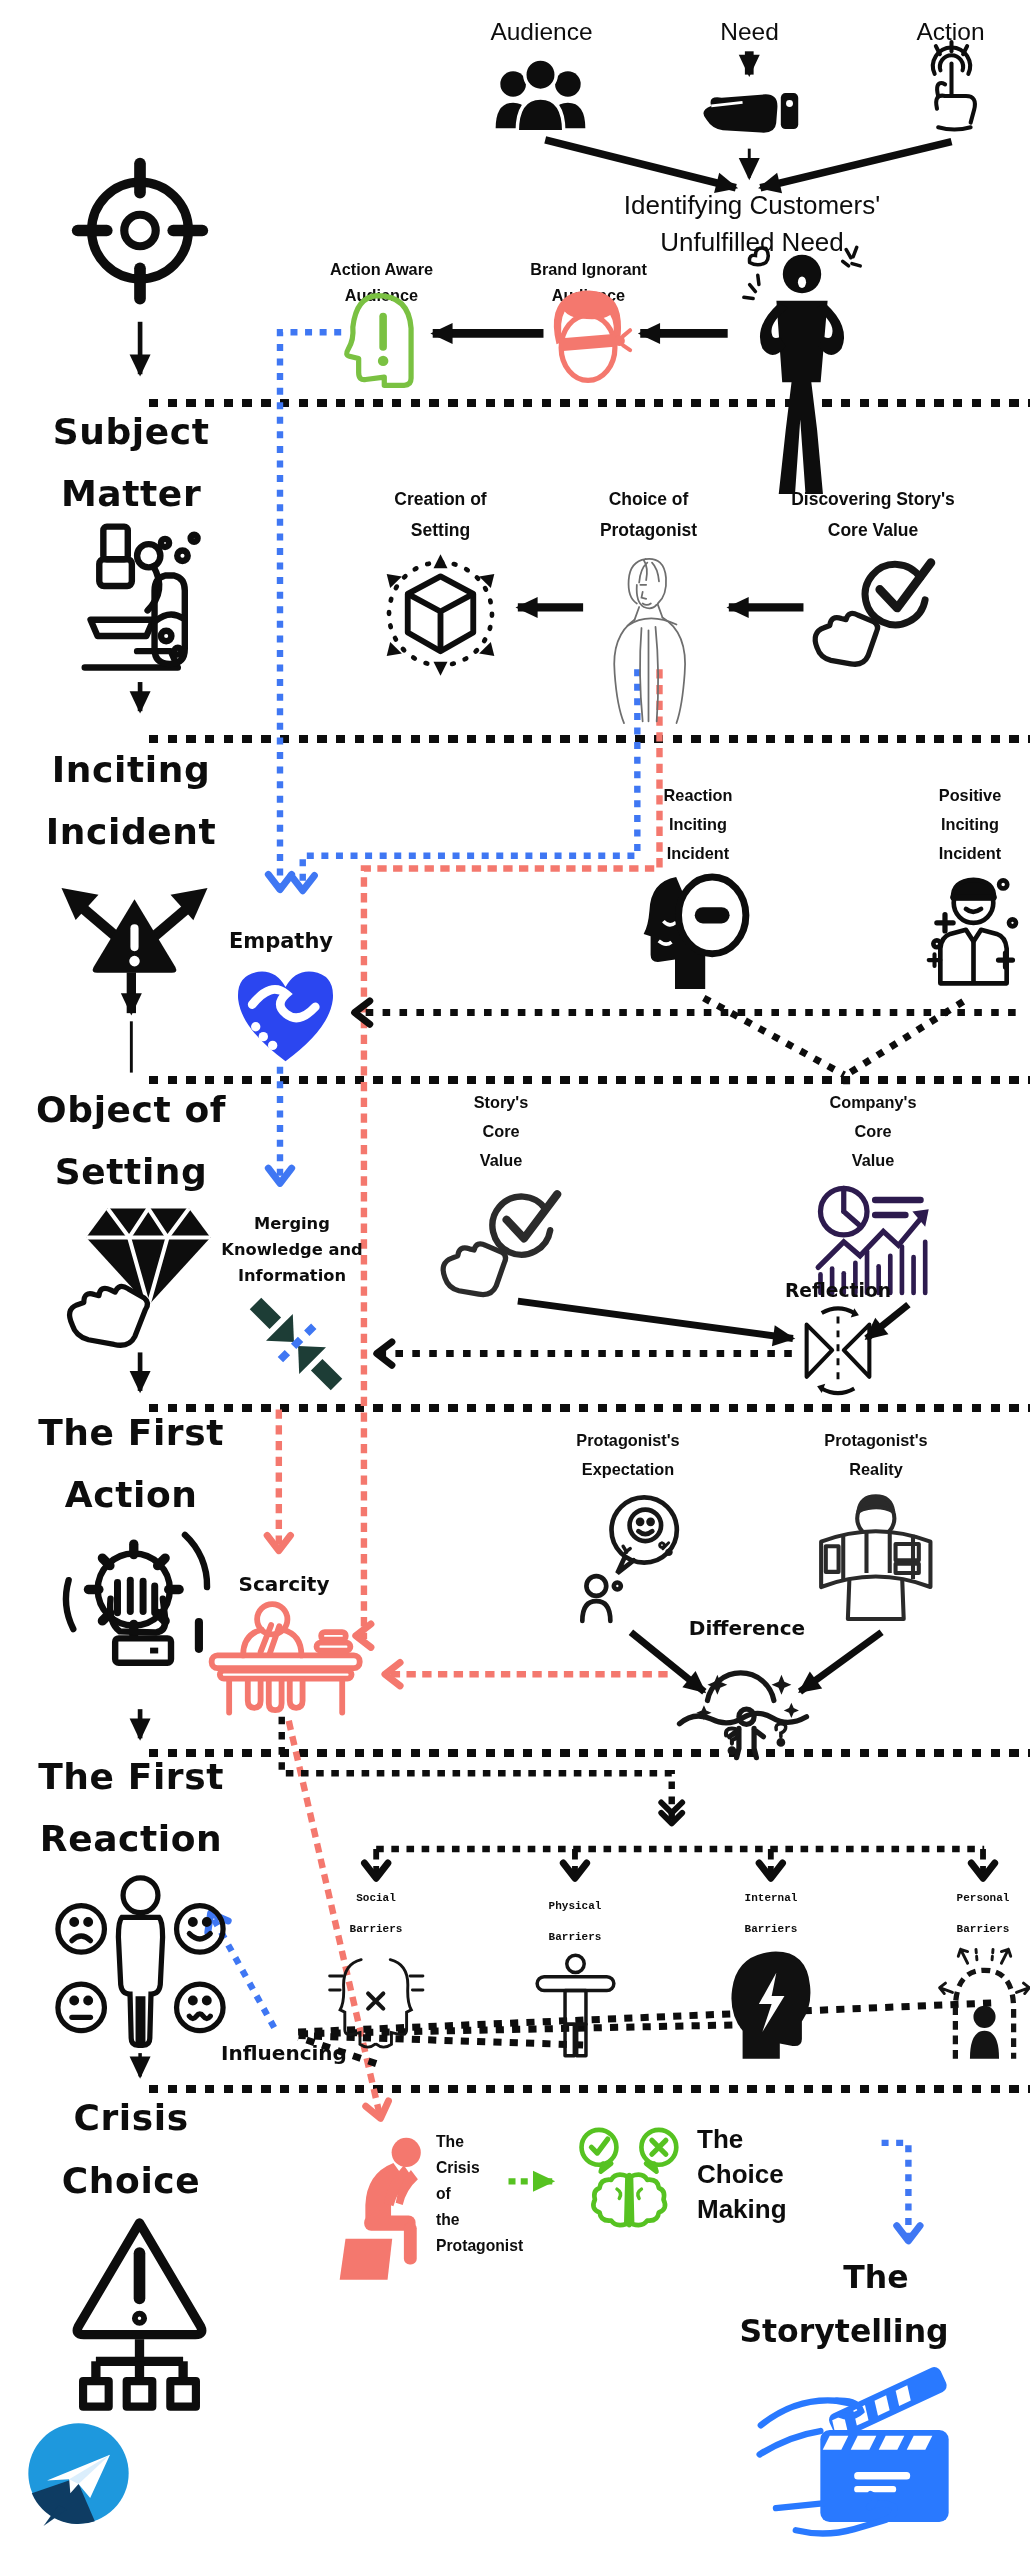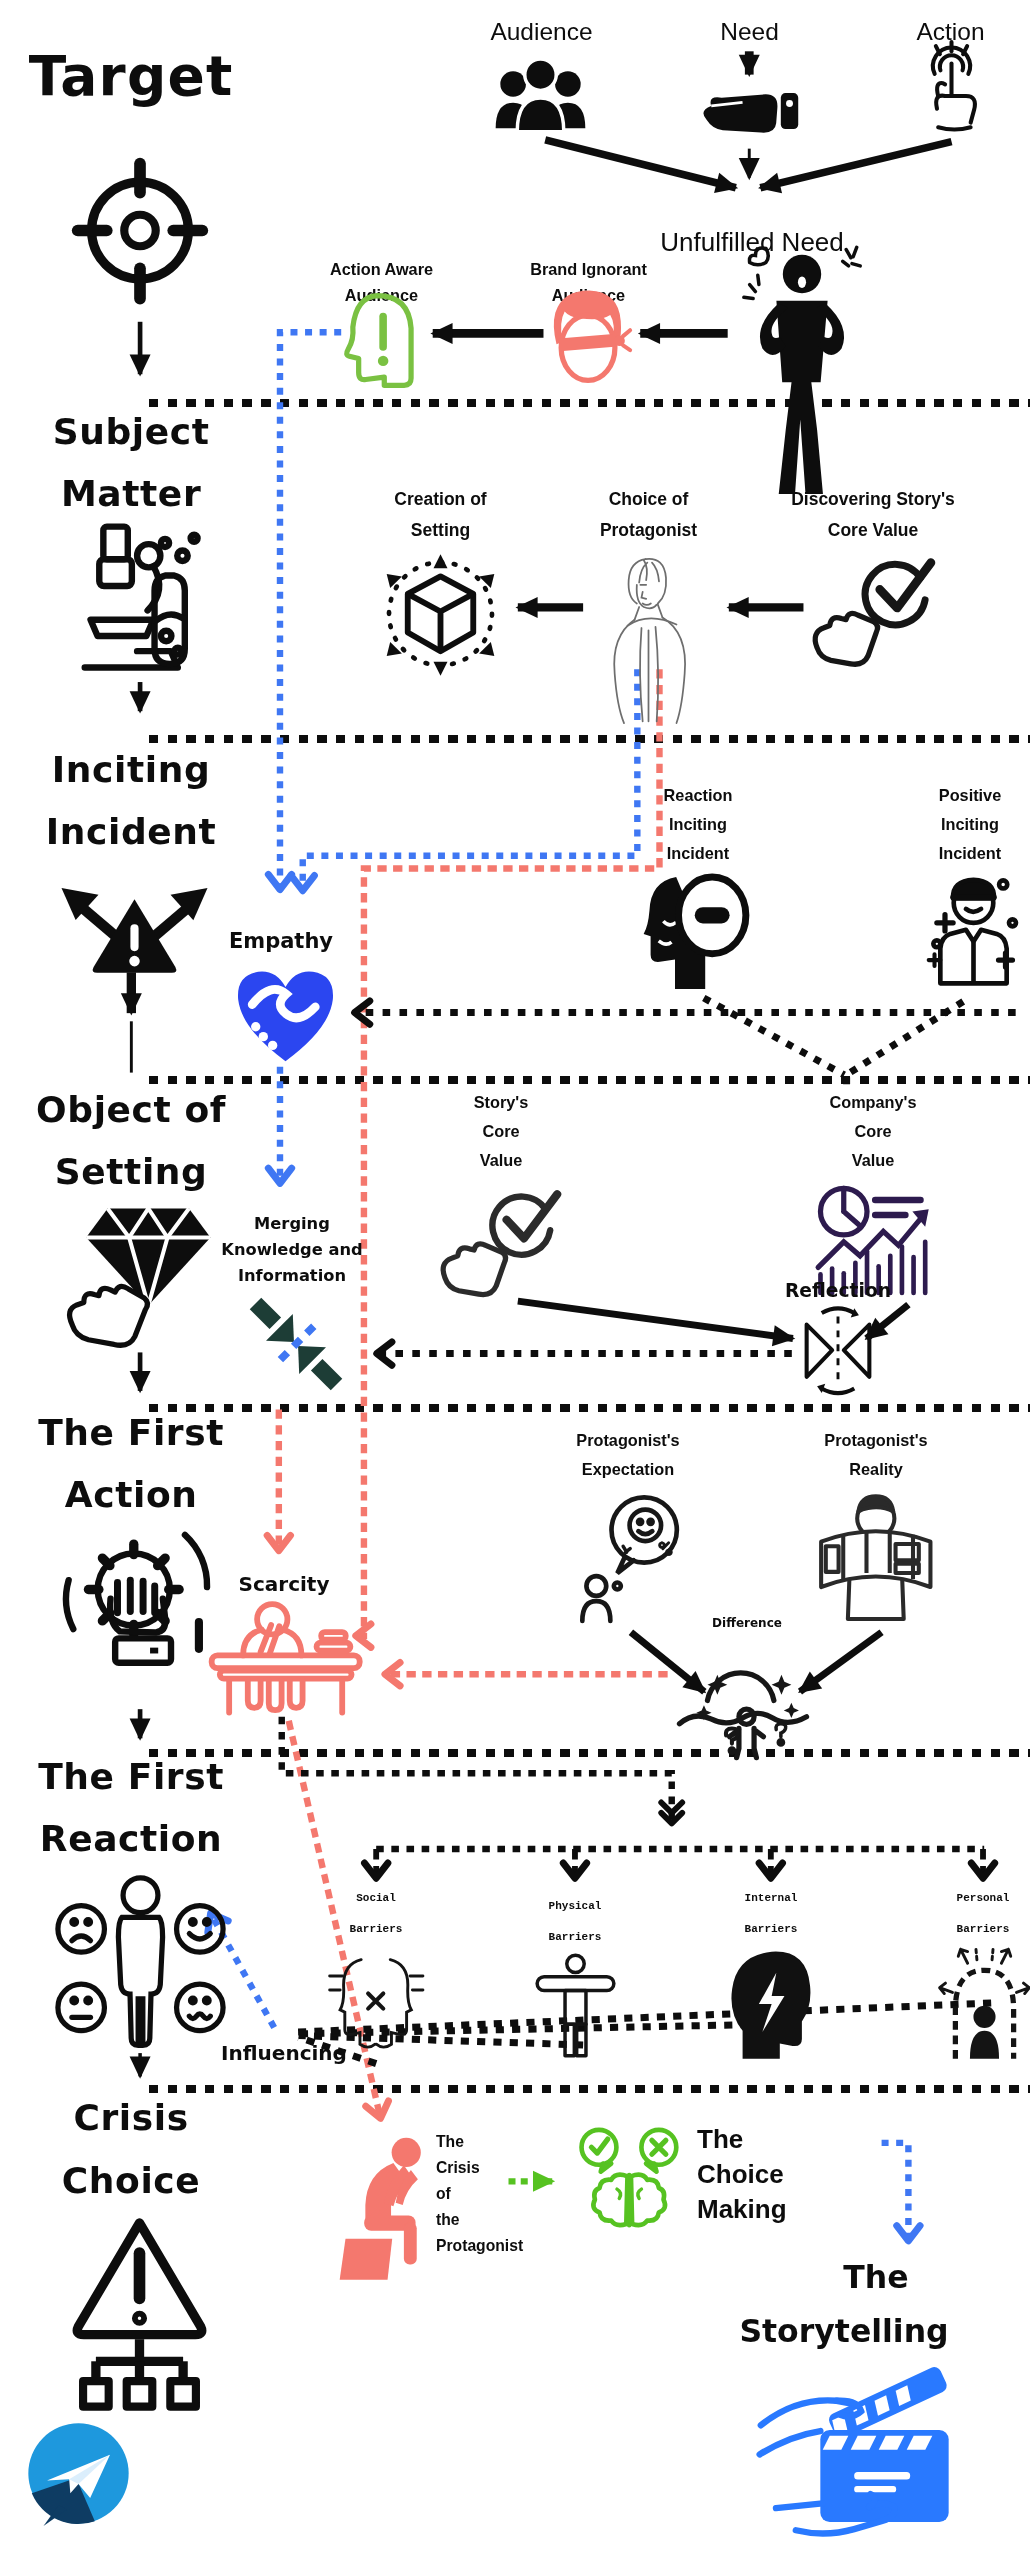--- a/index.html
+++ b/index.html
@@ -106,21 +106,20 @@
     <line x1="645" y1="3540" x2="512" y2="3495" stroke="#0d0d0d" stroke-width="12" stroke-dasharray="14 14"></line>
     <line x1="1000" y1="3508" x2="512" y2="3492" stroke="#0d0d0d" stroke-width="12" stroke-dasharray="14 14"></line>
     <line x1="1340" y1="3472" x2="510" y2="3489" stroke="#0d0d0d" stroke-width="12" stroke-dasharray="14 14"></line>
     <line x1="1700" y1="3436" x2="508" y2="3486" stroke="#0d0d0d" stroke-width="12" stroke-dasharray="14 14"></line>
     <line x1="470" y1="3478" x2="362" y2="3284" stroke="#3f77f3" stroke-width="11" stroke-dasharray="12 13" marker-end="url(#chevBl)"></line>
 
     <line x1="872" y1="3742" x2="948" y2="3742" stroke="#56c221" stroke-width="11" stroke-dasharray="12 9" marker-end="url(#triG)"></line>
     <polyline points="1512,3676 1558,3676 1558,3842" fill="none" stroke="#3f77f3" stroke-width="11" stroke-dasharray="12 13" marker-end="url(#chevBl)"></polyline>
   </svg>
 
-  <div class="abs ctr t-target" style="left:14.6px;top:44px;width:233px">Target</div>
 
   <svg class="abs" style="left:73px;top:140px" width="134" height="181" viewBox="0 0 230 310">
     <circle cx="115" cy="155" r="83" fill="none" stroke="#0d0d0d" stroke-width="16"></circle>
     <circle cx="115" cy="155" r="27" fill="none" stroke="#0d0d0d" stroke-width="14"></circle>
     <line x1="115" y1="40" x2="115" y2="90" stroke="#0d0d0d" stroke-width="20" stroke-linecap="round"></line>
     <line x1="115" y1="220" x2="115" y2="272" stroke="#0d0d0d" stroke-width="20" stroke-linecap="round"></line>
     <line x1="8" y1="155" x2="58" y2="155" stroke="#0d0d0d" stroke-width="20" stroke-linecap="round"></line>
     <line x1="172" y1="155" x2="222" y2="155" stroke="#0d0d0d" stroke-width="20" stroke-linecap="round"></line>
   </svg>
 
@@ -285,20 +284,21 @@
         <line x1="102" y1="10" x2="95" y2="24"></line>
       <path d="M46,58 A32,32 0 1 1 104,58"></path>
       <path d="M56,52 A20,20 0 1 1 94,52"></path>
       <path d="M75,40 L75,92"></path>
       <path d="M52,96 Q46,72 60,74 L64,76"></path>
       <path d="M50,118 Q44,92 64,96 L100,96 Q120,96 114,120 L108,142"></path>
       <path d="M52,150 Q80,158 108,150"></path>
     </g>
   </svg>
 
+  <div class="abs ctr t-idf" style="left:548px;top:190px;width:408px">Identifying Customers'</div>
   <div class="abs ctr t-idf" style="left:548px;top:227px;width:408px">Unfulfilled Need</div>
 
   <div class="abs ctr t-sm" style="left:294px;top:261px;width:175px">Action Aware</div>
   <div class="abs ctr t-sm" style="left:294px;top:287px;width:175px">Audience</div>
 
   <svg class="abs" style="left:341px;top:291px" width="79" height="99" viewBox="0 0 135 170">
     <path d="M62,8 Q116,8 120,64 L120,150 Q120,162 108,162 L74,162 L74,148 L42,152 Q30,154 30,140 L30,116 L14,112 Q6,110 12,100 Q22,84 20,62 Q26,10 62,8 Z" fill="none" stroke="#7ac142" stroke-width="9" stroke-linejoin="round"></path>
     <line x1="72" y1="44" x2="72" y2="96" stroke="#7ac142" stroke-width="13" stroke-linecap="round"></line>
     <circle cx="72" cy="120" r="9" fill="#7ac142"></circle>
   </svg>
@@ -534,21 +534,21 @@
       <path d="M78,40 Q82,14 108,14 Q134,14 138,40 Q120,30 95,34 Q84,36 78,40 Z" fill="#2a2a2a"></path>
       <path d="M64,118 Q108,96 152,118 L156,225 L60,225 Z"></path>
       <path d="M14,92 Q108,56 202,92 L202,170 Q108,134 14,170 Z" fill="#fff"></path>
       <path d="M52,80 L52,156 M92,72 L92,146 M132,72 L132,146 M172,80 L172,156"></path>
       <rect x="142" y="96" width="40" height="28"></rect>
       <rect x="142" y="130" width="40" height="16"></rect>
       <rect x="22" y="100" width="22" height="44"></rect>
     </g>
   </svg>
 
-  <div class="abs ctr t-round" style="left:674px;top:1616px;width:146px;font-size:12px">Difference</div>
+  <div class="abs ctr t-round" style="left:674px;top:1616px;width:146px;font-size:20px">Difference</div>
 
   <svg class="abs" style="left:662px;top:1642px" width="169" height="117" viewBox="0 0 290 200">
     <g fill="none" stroke="#171717" stroke-width="9" stroke-linecap="round">
       <path d="M78,100 A58,58 0 0 1 192,100"></path>
       <path d="M30,140 Q55,118 85,132 Q112,146 138,130 Q164,114 190,130 Q216,146 248,128"></path>
       <circle cx="145" cy="128" r="13"></circle>
       <path d="M132,148 L132,182 M158,148 L158,182 M132,150 L116,162 M158,150 L174,162 M132,182 L128,198 M158,182 L162,198"></path>
       <path d="M110,160 Q108,148 120,148 Q132,148 130,158 Q128,166 120,168 L120,174" stroke-width="7"></path>
       <circle cx="120" cy="186" r="3" fill="#171717"></circle>
       <path d="M196,150 Q194,140 204,140 Q214,140 212,148 Q210,154 204,156 L204,162" stroke-width="6"></path>

